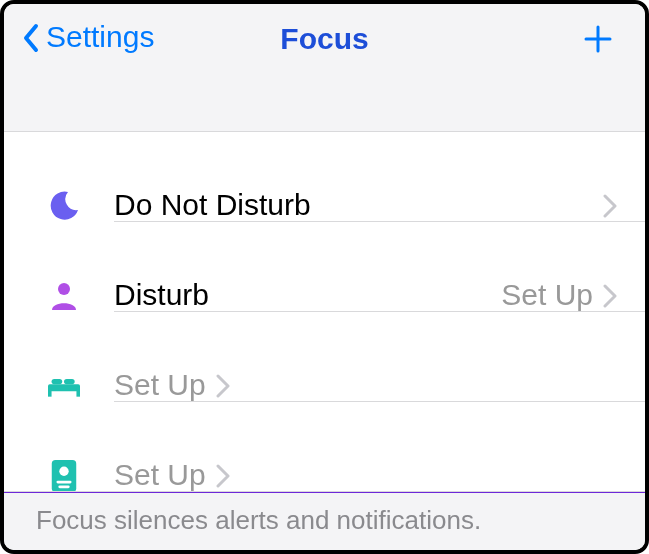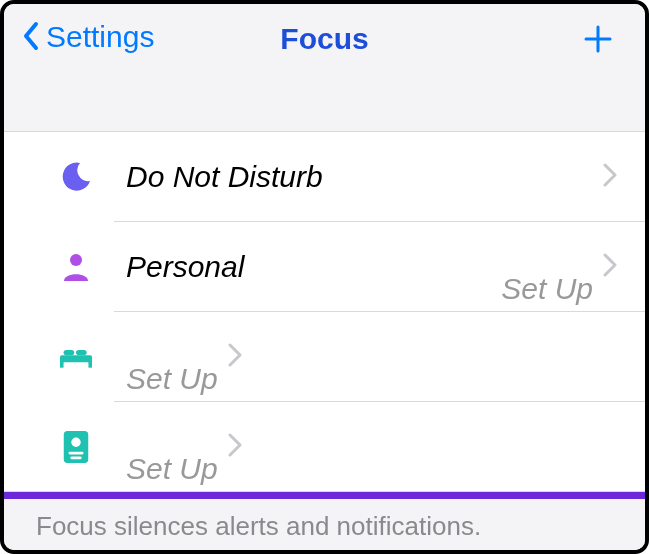--- a/index.html
+++ b/index.html
@@ -26,21 +26,21 @@
       background: #f4f4f6;
       height: 128px;
       position: relative;
       border-bottom: 1px solid #d9d9db;
     }
     .back-button {
       position: absolute;
       left: 18px;
       top: 16px;
       display: flex;
-      align-items: flex-start;
+      align-items: flex-end;
       color: #007aff;
       font-size: 30px;
       font-weight: 400;
       cursor: pointer;
     }
     .back-chevron {
       display: inline-flex;
       margin-right: 4px;
     }
     .back-chevron svg {
@@ -64,27 +64,26 @@
       font-size: 40px;
       font-weight: 300;
       cursor: pointer;
       line-height: 1;
     }
     .list {
       background: #fff;
     }
     .row {
       display: flex;
-      align-items: center;
+      align-items: flex-end;
       height: 90px;
-      padding-left: 56px;
+      padding-left: 44px;
       padding-right: 28px;
       cursor: pointer;
       position: relative;
-      font-style: italic;
     }
     .row-separator {
       position: absolute;
       bottom: 0;
       left: 110px;
       right: 0;
       height: 1px;
       background: #d9d9db;
     }
     .row:last-of-type .row-separator {
@@ -113,21 +112,21 @@
       margin-top: 44px;
     }
     .chevron svg {
       width: 14px;
       height: 24px;
     }
     .footer {
       background: #f4f4f6;
       padding: 12px 32px 0 32px;
       flex: 1;
-      border-top: 7px solid #6d28d9;
+      border-top: 1px solid #6d28d9;
     }
     .footer-text {
       font-size: 26px;
       color: #8a8a8e;
     }
   </style>
 </head>
 <body>
 
 <div class="container">
@@ -168,21 +167,21 @@
       <div class="row-separator"></div>
     </div>
 
     <div class="row">
       <div class="icon-slot">
         <svg viewBox="0 0 32 32">
             <circle cx="16" cy="9" r="6" fill="#b04fe6"></circle>
             <path d="M4 30 C4 21 28 21 28 30 Z" fill="#b04fe6"></path>
           </svg>
       </div>
-      <div class="row-label">Personal</div>
+      <div class="row-label">Disturb</div>
       <div class="row-detail">Set Up</div>
       <div class="chevron">
         <svg viewBox="0 0 14 24">
             <path d="M2 2 L12 12 L2 22" stroke="#c7c7cc" stroke-width="3" fill="none" stroke-linecap="round" stroke-linejoin="round"></path>
           </svg>
       </div>
       <div class="row-separator"></div>
     </div>
 
     <div class="row">

